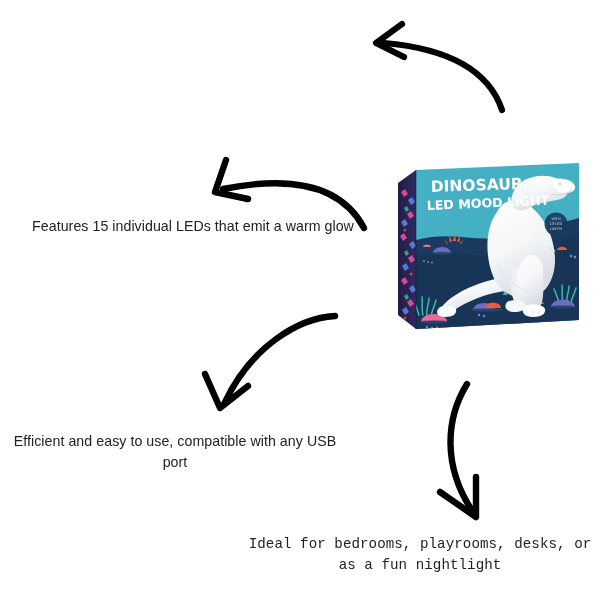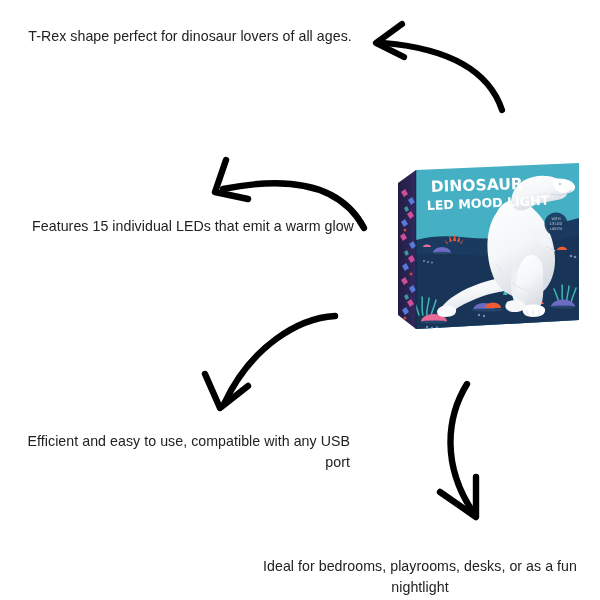--- a/index.html
+++ b/index.html
@@ -29,22 +29,22 @@
     font-size: 14.2px;
     line-height: 21px;
     color: #222222;
     text-align: center;
     letter-spacing: 0.05px;
     white-space: normal;
   }
 
   #feat-0 { left: 10px;  top: 26px;  width: 360px; }
   #feat-1 { left: 23px;  top: 216px; width: 340px; }
-  #feat-2 { left: 0px;   top: 431px; width: 350px; text-align: right; }
-  #feat-3 { left: 242px; top: 556px; width: 356px; }
+  #feat-2 { left: 0px;   top: 431px; width: 350px; }
+  #feat-3 { left: 242px; top: 534px; width: 356px; font-family: Liberation Mono, monospace; }
 
   
   .arrow-svg {
     position: absolute;
     overflow: visible;
     pointer-events: none;
   }
   #arrow-0 { left: 360px; top: 18px;  width: 165px; height: 105px; }
   #arrow-1 { left: 195px; top: 152px; width: 185px; height: 85px;  }
   #arrow-2 { left: 193px; top: 298px; width: 175px; height: 125px; }
@@ -80,21 +80,20 @@
     font-family: "DejaVu Sans", sans-serif;
     fill: #ffffff;
     opacity: .75;
   }
 </style>
 </head>
 <body>
 
 <div class="stage">
 
-  <div class="feature-text" id="feat-0">T-Rex shape perfect for dinosaur lovers of all ages.</div>
 
   <div class="feature-text" id="feat-1">Features 15 individual LEDs that emit a warm glow</div>
 
   <div class="feature-text" id="feat-2">Efficient and easy to use, compatible with any USB port</div>
 
   <div class="feature-text" id="feat-3">Ideal for bedrooms, playrooms, desks, or as a fun nightlight</div>
 
   <svg class="arrow-svg" id="arrow-0" viewBox="0 0 165 105">
     <path class="arrow-stroke" stroke-width="6.2" d="M142,92 C132,62 104,32 24,25"></path>
     <path class="arrow-stroke" stroke-width="6.2" d="M42,6 L16,25 L44,39"></path>

